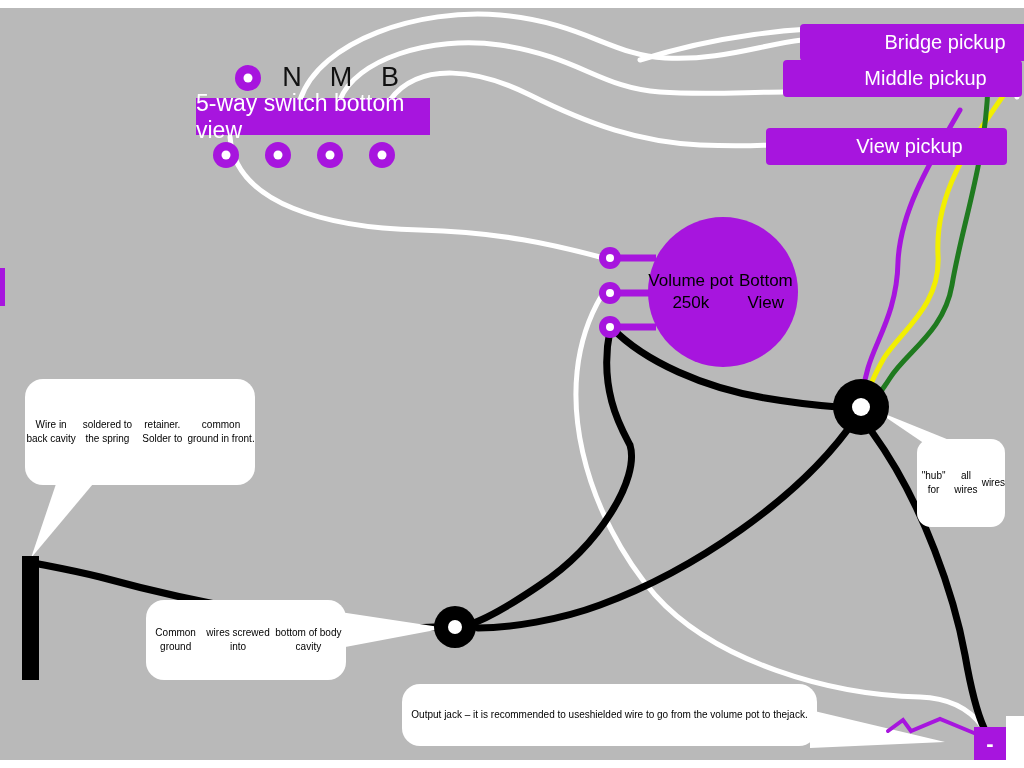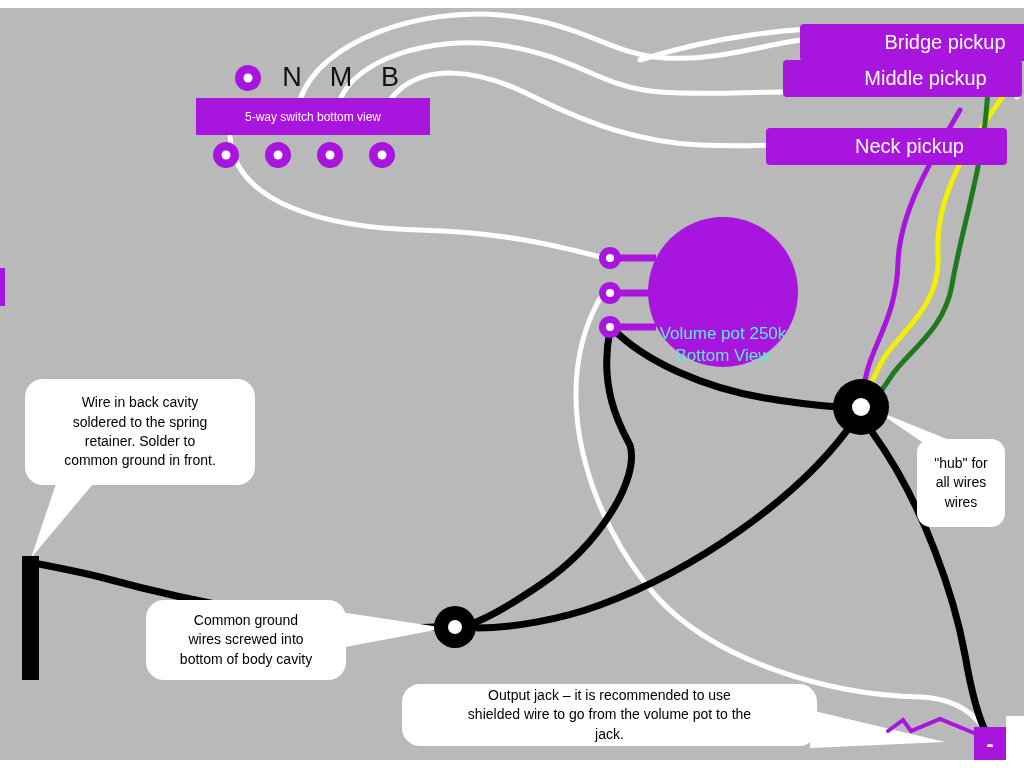--- a/index.html
+++ b/index.html
@@ -12,36 +12,36 @@
   .strip{position:absolute;background:#ffffff;}
 
   .pickup-label{
     position:absolute;background:var(--purple);color:#fff;
     display:flex;align-items:center;justify-content:center;
     font-size:20px;border-radius:4px;padding-left:46px;
   }
   .switch-box{
     position:absolute;left:196px;top:98px;width:234px;height:37px;
     background:var(--purple);color:#fff;display:flex;align-items:center;
-    justify-content:center;font-size:12px;
+    justify-content:center;font-size:23px;
   }
   .terminal-letter{
     position:absolute;width:30px;top:62px;text-align:center;
     color:#111;font-size:27px;
   }
   .pot{
     position:absolute;left:648px;top:217px;width:150px;height:150px;
-    border-radius:50%;background:var(--purple);color:#5eead4;
-    display:flex;flex-direction:column;align-items:center;justify-content:flex-end;
+    border-radius:50%;background:var(--purple);color:#000000;
+    display:flex;flex-direction:row;align-items:center;justify-content:space-between;
     font-size:17px;line-height:1.3;text-align:center;
   }
   .bubble{
     position:absolute;background:#fff;color:#000;border-radius:18px;
-    display:flex;flex-direction:column;align-items:center;justify-content:center;
-    text-align:center;font-size:14px;line-height:1.38;
+    display:flex;align-items:center;justify-content:center;
+    text-align:center;font-size:10px;line-height:1.38;
   }
   .bubble span{display:block;}
   .jack-square{
     position:absolute;left:974px;top:727px;width:32px;height:33px;
     background:var(--purple);color:#fff;display:flex;align-items:center;
     justify-content:center;font-size:22px;font-weight:bold;
   }
   :root{--purple:#a715de;}
 </style>
 </head>
@@ -105,21 +105,21 @@
     <circle cx="610" cy="327" r="11" fill="#a715de"></circle>
     <circle cx="610" cy="327" r="4" fill="#ffffff"></circle>
   </svg>
 
   <div class="strip" style="left:0;top:0;width:1024px;height:8px;"></div>
   <div class="strip" style="left:0;top:760px;width:1024px;height:8px;"></div>
   <div class="strip" style="left:1006px;top:716px;width:18px;height:52px;"></div>
 
   <div class="pickup-label" style="left:800px;top:24px;width:198px;height:37px;">Bridge pickup</div>
   <div class="pickup-label" style="left:783px;top:60px;width:193px;height:37px;">Middle pickup</div>
-  <div class="pickup-label" style="left:766px;top:128px;width:195px;height:37px;">Neck pickup</div>
+  <div class="pickup-label" style="left:766px;top:128px;width:195px;height:37px;">View pickup</div>
 
   <div class="switch-box">
     <span>5-way switch bottom view</span>
   </div>
   <span class="terminal-letter" style="left:277px;">N</span>
   <span class="terminal-letter" style="left:326px;">M</span>
   <span class="terminal-letter" style="left:375px;">B</span>
 
   <div class="pot">
     <span>Volume pot 250k</span>

